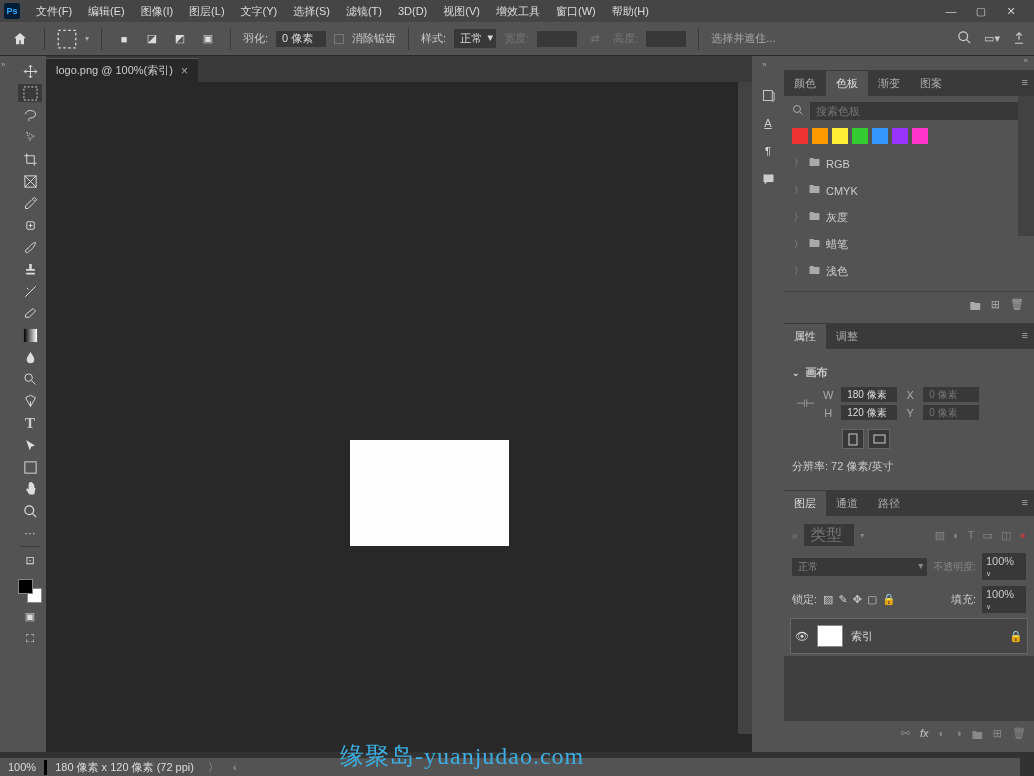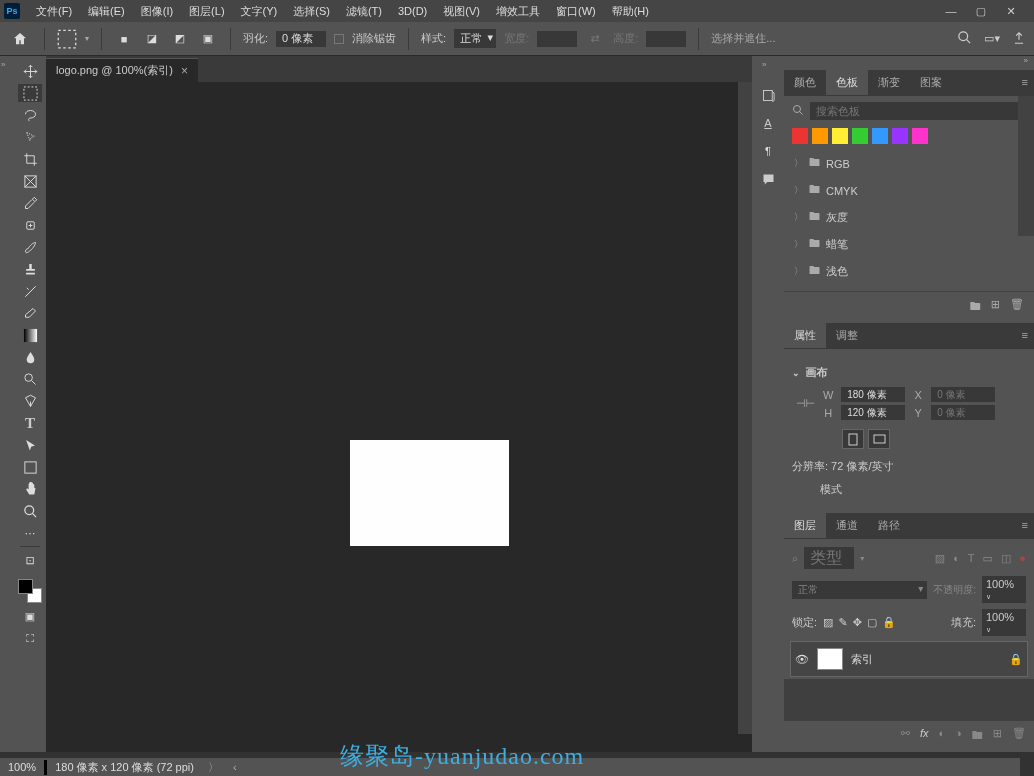--- a/index.html
+++ b/index.html
@@ -37,38 +37,38 @@
 .tab-close{color:#aaa;font-size:12px}
 .canvas-area{flex:1;background:#282828;position:relative;display:flex;align-items:center;justify-content:center}
 .canvas{width:159px;height:106px;background:#fefefe;position:absolute;left:304px;top:358px}
 .scrollbar-v{position:absolute;right:0;top:0;bottom:18px;width:14px;background:#424242}
 .scrollbar-h{position:absolute;left:0;right:14px;bottom:0;height:18px;background:#535353;display:flex;align-items:center}
 .status-zoom{padding:0 8px;color:#ddd}
 .status-info{padding:0 8px;color:#ddd;border-left:3px solid #000000}
 .narrow-strip{width:32px;background:#535353;display:flex;flex-direction:column;align-items:center;padding-top:4px;gap:10px}
 .narrow-strip .tool-strip-btn{margin-bottom:4px}
 .right-panels{width:250px;background:#535353;display:flex;flex-direction:column}
-.panel-tabs{height:26px;background:#3a3a3a;display:flex;align-items:flex-start;position:relative}
+.panel-tabs{height:26px;background:#3a3a3a;display:flex;align-items:center;position:relative}
 .ptab{padding:5px 10px;color:#aaa;font-size:11px}
 .ptab.active{background:#535353;color:#ddd}
 .panel-menu{position:absolute;right:6px;top:6px;color:#aaa}
 .panel-body{background:#535353;padding:6px 8px}
 .search-row{display:flex;align-items:center;gap:6px;margin-bottom:8px}
 .search-input{flex:1;background:#383838;border:none;padding:3px 6px;color:#888}
 .folder-row{display:flex;align-items:center;gap:6px;padding:4px 2px}
 .folder-chevron{color:#aaa;font-size:9px}
 .folder-icon{color:#aaa}
 .panel-footer{display:flex;justify-content:flex-end;gap:10px;padding:6px 10px;border-top:1px solid #424242}
 .panel-footer span{color:#aaa}
 .prop-header{display:flex;align-items:center;gap:8px;padding:4px 2px}
 .prop-section{padding:6px 0}
 .prop-title{display:flex;align-items:center;gap:6px;padding:4px 0;font-weight:bold;font-size:11px}
 .dim-row{display:flex;align-items:center;gap:6px;margin:3px 0 3px 28px}
 .dim-label{width:14px;text-align:center;color:#aaa}
-.dim-input{background:#383838;border:none;padding:2px 6px;width:64px;color:#ddd;font-size:10px}
+.dim-input{background:#383838;border:none;padding:2px 6px;width:56px;color:#ddd;font-size:10px}
 .dim-input.dis{color:#666}
 .link-icon{color:#aaa;margin-right:6px}
 .orient-btns{display:flex;gap:4px;margin:6px 0 6px 50px}
 .orient-btn{width:22px;height:20px;background:#383838;border:1px solid #666;display:flex;align-items:center;justify-content:center}
 .res-row{padding:4px 0;color:#ccc}
 .mode-row{padding:4px 28px;color:#ccc}
 .layer-head{display:flex;align-items:center;gap:6px;padding:4px 4px}
 .layer-search{background:#383838;border:none;padding:2px 6px;width:50px;color:#888;font-size:16px}
 .layer-filter-icons{display:flex;gap:8px;margin-left:auto}
 .layer-filter-icons span{color:#888;font-size:11px}
@@ -428,21 +428,20 @@
                 <rect x="1" y="1" width="8" height="11"></rect>
               </svg>
             </div>
           <div class="orient-btn">
               <svg width="13" height="10" fill="none" stroke="#ccc">
                 <rect x="1" y="1" width="11" height="8"></rect>
               </svg>
             </div>
         </div>
         <div class="res-row">分辨率: 72 像素/英寸</div>
-        <div class="mode-row">模式</div>
       </div>
     </div>
 
     <div class="panel-tabs">
       <div class="ptab active">图层</div>
       <div class="ptab">通道</div>
       <div class="ptab">路径</div>
       <span class="panel-menu">≡</span>
     </div>
     <div class="panel-body" style="padding:4px 4px 0">

